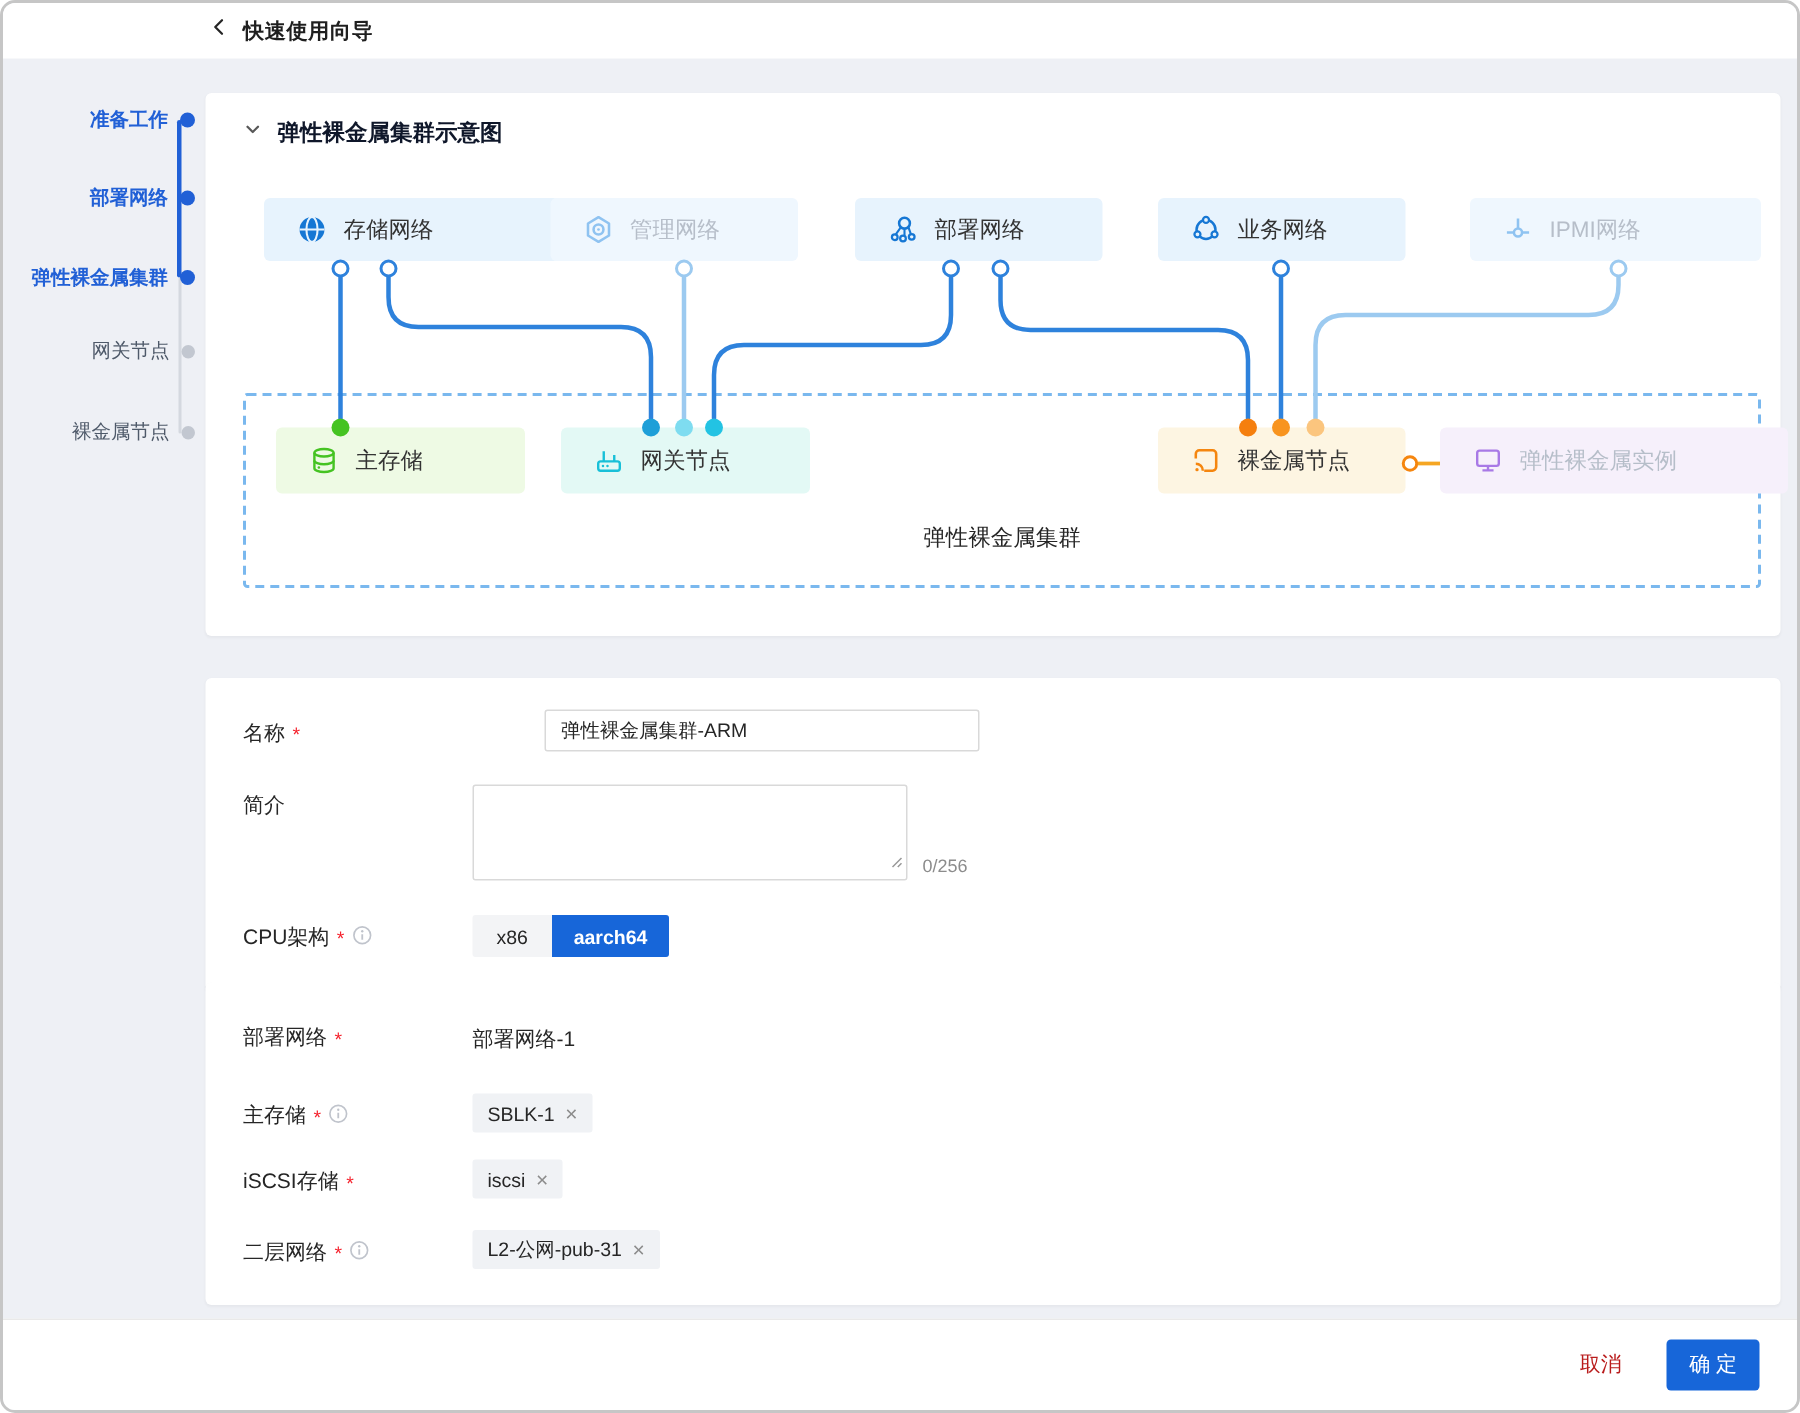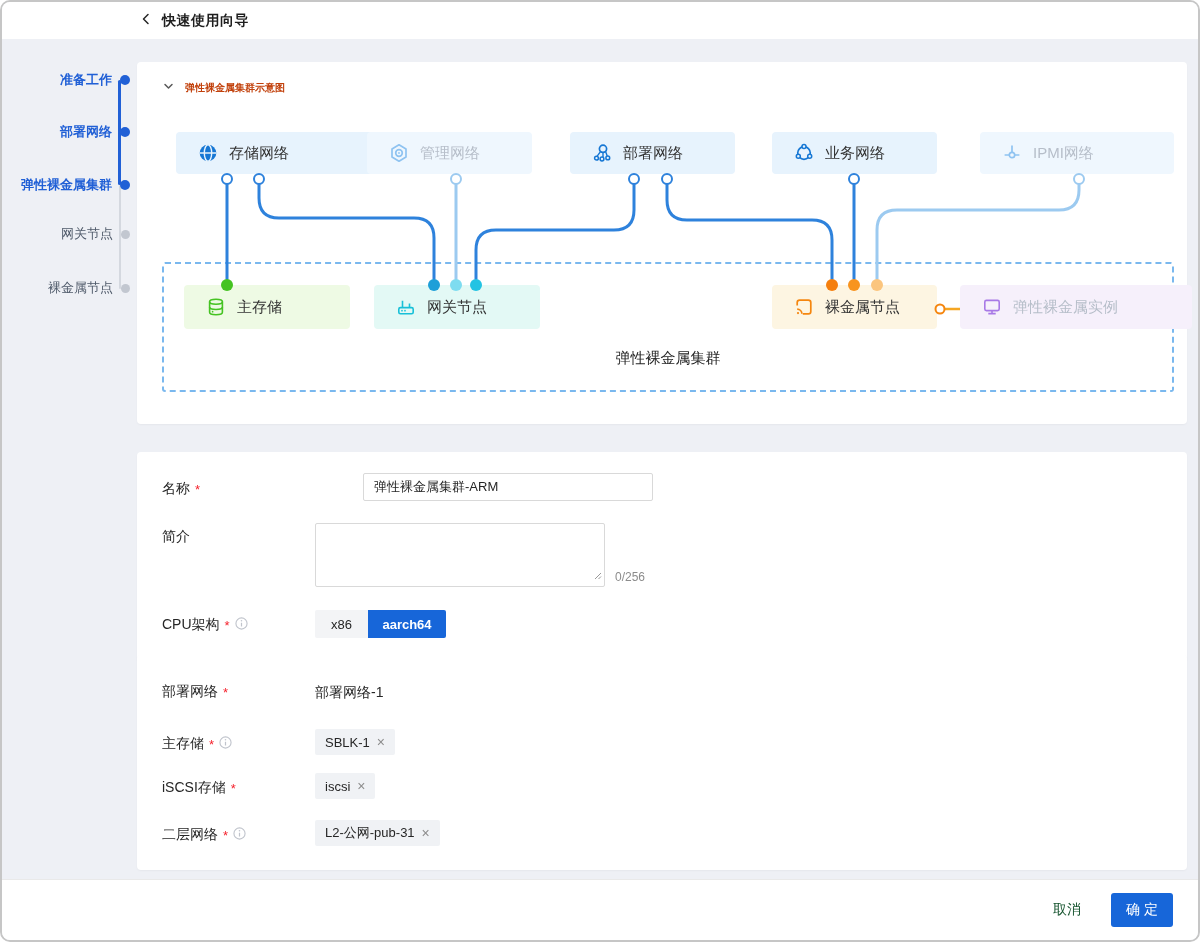--- a/index.html
+++ b/index.html
@@ -32,21 +32,21 @@
   
   .card { position:absolute; left:135px; width:1050px; background:#fff; border-radius:4px;
           box-shadow:0 1px 2px rgba(0,0,0,.04); }
   .card1 { top:60px; height:362px; }
   .card2 { top:450px; height:209px; }
   .card3 { top:653px; height:215px; }
 
   
   .sec-head { position:absolute; top:76px2; left:25px; top:17px; display:flex; align-items:center;
               gap:10px; cursor:pointer; }
-  .sec-title { font-size:10px; font-weight:700; color:#c2410c; }
+  .sec-title { font-size:15px; font-weight:700; color:#0f172a; }
 
   .dgm { position:absolute; inset:0; }
   .tnode, .bnode { position:absolute; display:flex; align-items:center; gap:11px;
                    padding-left:22px; border-radius:4px; font-size:15px; }
   .tnode { top:70px; height:42px; }
   .tnode.active   { background:#e7f3fd; color:#333; }
   .tnode.active .nicon { color:#1677d4; }
   .tnode.dimmed   { background:#eff7fe; color:#b6bec9; }
   .tnode.dimmed .nicon { color:#8fc3f1; }
   .bnode { top:223px; height:44px; color:#333; }
@@ -82,21 +82,21 @@
 
   .f-value { position:absolute; left:178px; font-size:14px; color:#262626; }
   .tag { position:absolute; left:178px; height:26px; display:inline-flex; align-items:center;
          gap:7px; background:#f0f2f5; border-radius:2px; padding:0 10px; font-size:13px; color:#262626; }
   .tag-x { color:#8c8c8c; font-size:14px; line-height:1; cursor:pointer; }
 
   
   .footer { position:absolute; left:0; right:0; bottom:0; height:61px; background:#fff;
             border-top:1px solid #e9e9e9; display:flex; align-items:center;
             justify-content:flex-end; padding-right:25px; z-index:6; }
-  .btn-cancel { background:none; border:none; font-size:14px; color:#14532d; cursor:pointer;
+  .btn-cancel { background:none; border:none; font-size:14px; color:#b91c1c; cursor:pointer;
                 margin-right:30px; font-family:inherit; }
   .btn-confirm { background:#1766d9; border:none; color:#fff; font-size:14px; padding:8px 15px;
                  border-radius:3px; cursor:pointer; font-family:inherit; }
 </style>
 </head>
 <body>
 
 <div class="page">
 
   <div class="topbar">

